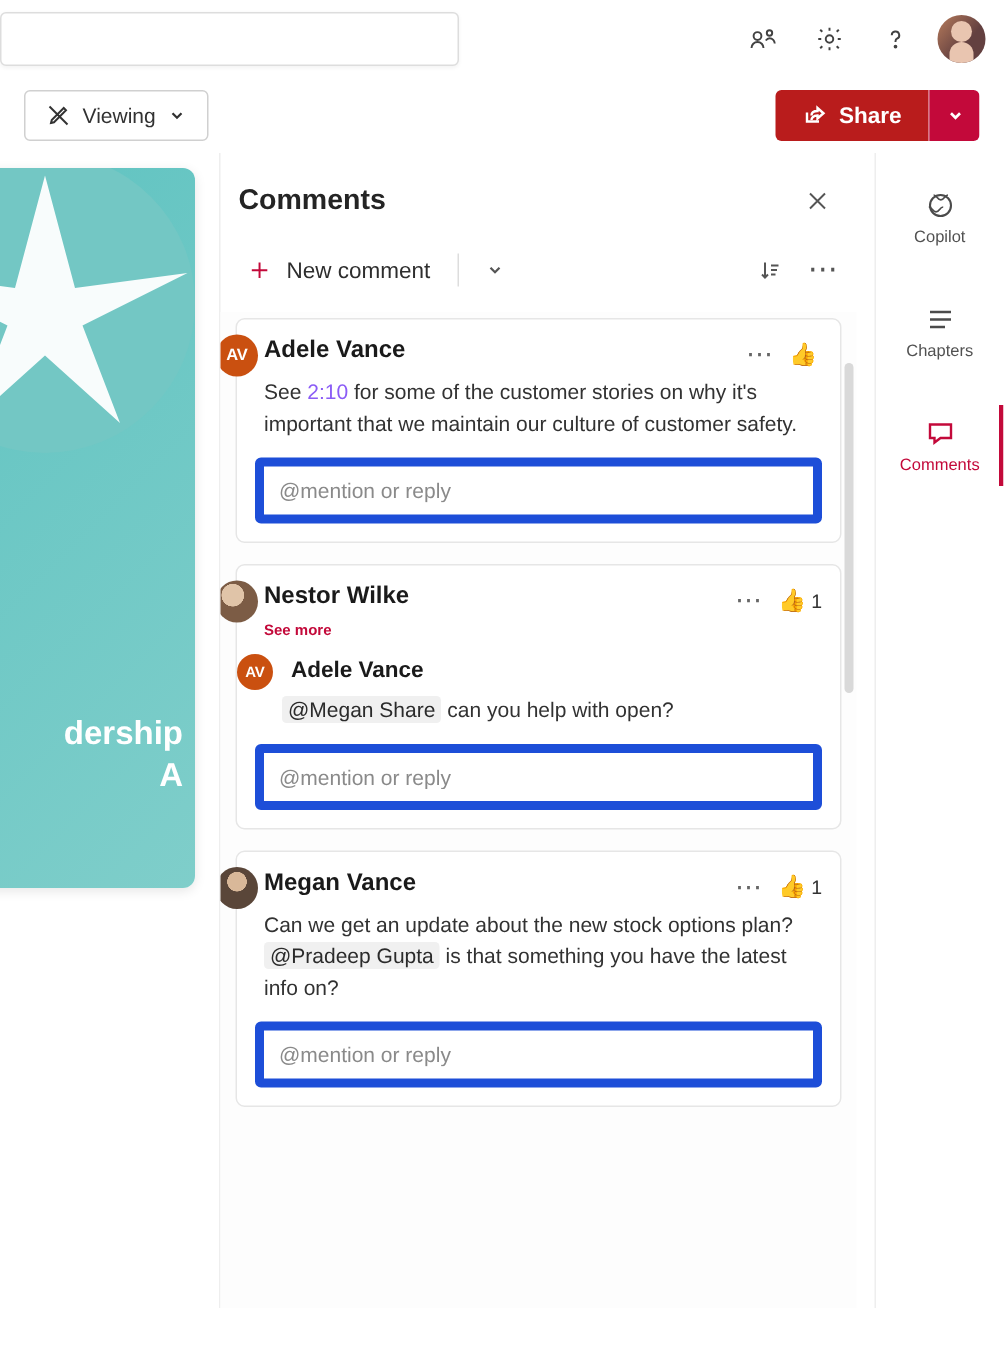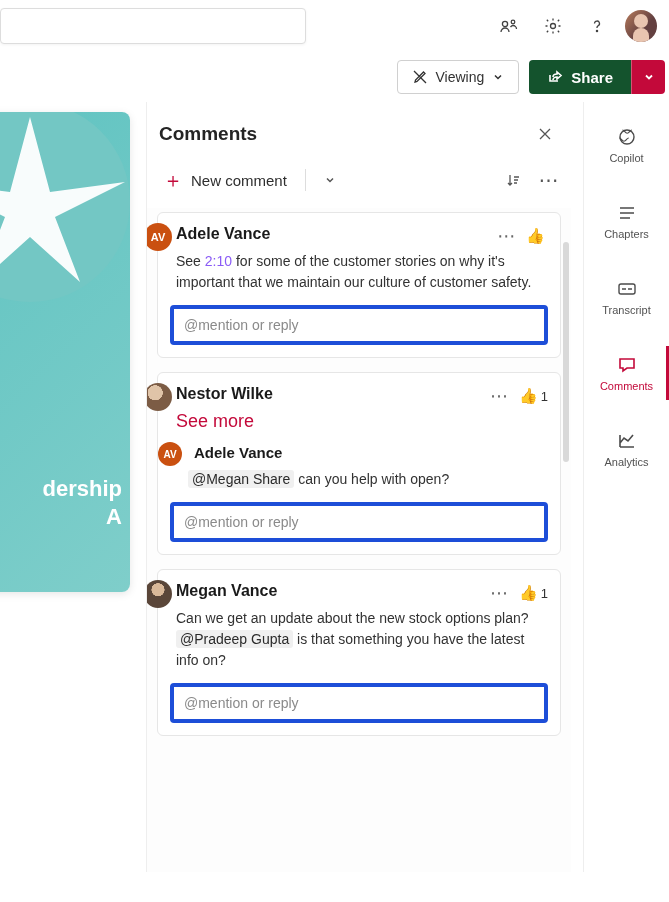--- a/index.html
+++ b/index.html
@@ -64,22 +64,22 @@
       top: 4px; left: 50%;
       transform: translateX(-50%);
       width: 14px; height: 14px;
       border-radius: 50%;
       background: #e9c5b0;
     }
 
     
     .action-row {
       display: flex;
-      justify-content: flex-end;
-      padding: 8px 4px;
+      justify-content: space-between;
+      padding: 8px 16px;
       gap: 10px;
     }
     .viewing-btn {
       display: flex;
       align-items: center;
       gap: 8px;
       border: 1px solid #d0d0d0;
       border-radius: 4px;
       padding: 8px 14px;
       background: #fff;
@@ -87,21 +87,21 @@
       color: #323232;
       cursor: pointer;
     }
     .share-group {
       display: flex;
     }
     .share-btn {
       display: flex;
       align-items: center;
       gap: 8px;
-      background: #14532d;
+      background: #b91c1c;
       color: #fff;
       border: none;
       border-radius: 4px 0 0 4px;
       padding: 8px 18px;
       font-size: 15px;
       font-weight: 600;
       cursor: pointer;
     }
     .share-chevron {
       background: #c3093a;
@@ -254,26 +254,26 @@
       font-size:14px;
       color:#323232;
       line-height:1.5;
     }
     .timelink { color:#8b5cf6; cursor:pointer; }
     .mention-chip {
       background:#f0f0f0; border-radius:3px;
       padding:1px 4px; color:#2b2b2b;
     }
     .see-more {
-      color:#c3093a; font-weight:400; font-size:18px;
+      color:#c3093a; font-weight:700; font-size:10px;
       margin:8px 0 0 6px; cursor:pointer;
     }
     .reply-box {
       margin-top:12px;
-      border:4px solid #1d4ed8;
+      border:6px solid #1d4ed8;
       border-radius:4px;
       padding:8px 10px;
       font-size:14px;
       color:#6d28d9;
       cursor:text;
       width:100%;
       font-family:inherit;
       background:#fff;
     }
     .reply-box::placeholder{color:#8a8a8a;}
@@ -492,33 +492,20 @@
         <ellipse cx="11" cy="11" rx="7" ry="7"></ellipse>
       </svg>
       <span class="rail-label">Copilot</span>
     </div>
     <div class="rail-item">
       <svg class="rail-icon" width="22" height="22" viewBox="0 0 22 22" fill="none" stroke="currentColor" stroke-width="1.6">
         <path d="M4 6h14M4 11h14M4 16h10"></path>
       </svg>
       <span class="rail-label">Chapters</span>
     </div>
-    <div class="rail-item">
-      <svg class="rail-icon" width="22" height="22" viewBox="0 0 22 22" fill="none" stroke="currentColor" stroke-width="1.4">
-        <rect x="3" y="6" width="16" height="10" rx="2"></rect>
-          <path d="M6 11h4M12 11h4"></path>
-      </svg>
-      <span class="rail-label">Transcript</span>
-    </div>
     <div class="rail-item active">
       <svg class="rail-icon" width="22" height="22" viewBox="0 0 22 22" fill="none" stroke="#c3093a" stroke-width="1.6">
         <path d="M4 5h14v9H11l-4 3v-3H4z"></path>
       </svg>
       <span class="rail-label">Comments</span>
     </div>
-    <div class="rail-item">
-      <svg class="rail-icon" width="22" height="22" viewBox="0 0 22 22" fill="none" stroke="currentColor" stroke-width="1.6">
-        <path d="M4 17V5M4 17h14M4 13l4-5 4 3 5-6"></path>
-      </svg>
-      <span class="rail-label">Analytics</span>
-    </div>
   </div>
 </div>
 
 </body></html>

